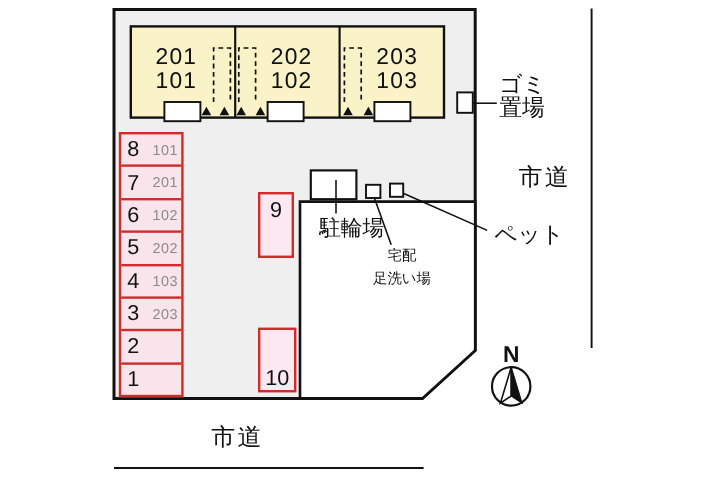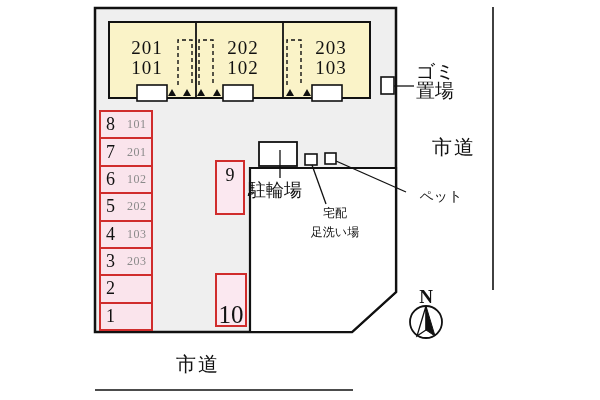--- a/index.html
+++ b/index.html
@@ -1,45 +1,45 @@
 <!DOCTYPE html>
 <html><head>
 <meta charset="utf-8">
 <style>
   html,body{margin:0;padding:0;background:#fff;}
   #canvas{
     position:relative;width:600px;height:400px;background:#ffffff;overflow:hidden;
     font-family:"Liberation Sans","DejaVu Sans",sans-serif;color:#111;
   }
   #shapes{position:absolute;left:0;top:0;width:600px;height:400px;}
-  .abs{position:absolute;font-family:Liberation Serif, serif;}
+  .abs{position:absolute;}
   .txt{white-space:pre;line-height:1.02;}
   
   .unit-label{top:38px;width:80px;text-align:center;font-size:19px;line-height:19.5px;letter-spacing:1px;}
   
   .pk-col{
     left:99px;top:110px;width:54px;height:221px;box-sizing:border-box;
     border:2.4px solid #d02c2c;background:#fae4ec;display:flex;flex-direction:column;
   }
   .pk-row{flex:1;border-top:2.4px solid #d02c2c;display:flex;align-items:center;box-sizing:border-box;}
   .pk-row:first-child{border-top:none;}
   .pk-no{font-size:18px;margin-left:5px;min-width:13px;}
   .pk-unit{font-size:12px;color:#8a8a8a;margin-left:8px;letter-spacing:0.5px;}
   
   .pk-vert{box-sizing:border-box;border:2.4px solid #d02c2c;background:#fbe8f0;}
   #space9{left:215px;top:160px;width:30px;height:55px;}
   #space9 .num{margin-top:3px;text-align:center;font-size:18px;}
   #space10{left:215px;top:273px;width:32px;height:54px;display:flex;align-items:flex-end;justify-content:center;}
-  #space10 .num{font-size:25px;line-height:20px;text-align:center;}
+  #space10 .num{font-size:18px;line-height:20px;text-align:center;}
   
   #parking-area-label{left:176px;top:191px;width:24px;font-size:21px;line-height:23.5px;word-break:break-all;text-align:center;}
   
-  #bicycle-label{left:248px;top:178px;width:72px;text-align:left;font-size:18px;}
+  #bicycle-label{left:248px;top:178px;width:72px;text-align:right;font-size:18px;}
   #delivery-label{left:295px;top:204px;width:80px;text-align:center;font-size:12px;line-height:19px;}
-  #pet-label{left:390px;top:187px;width:102px;text-align:center;font-size:14px;line-height:19.5px;}
+  #pet-label{left:390px;top:187px;width:102px;text-align:center;font-size:19px;line-height:19.5px;}
   #garbage-label{left:416px;top:62px;width:60px;text-align:left;font-size:19px;line-height:19px;}
   #road-right-label{left:430px;top:134px;width:48px;text-align:center;font-size:20px;letter-spacing:2px;}
   #road-bottom-label{left:171px;top:351px;width:54px;text-align:center;font-size:20px;letter-spacing:2px;}
   #north-label{left:412px;top:286px;width:28px;text-align:center;font-size:19px;font-weight:bold;}
 </style>
 </head>
 <body>
 
 <div id="canvas">
 

